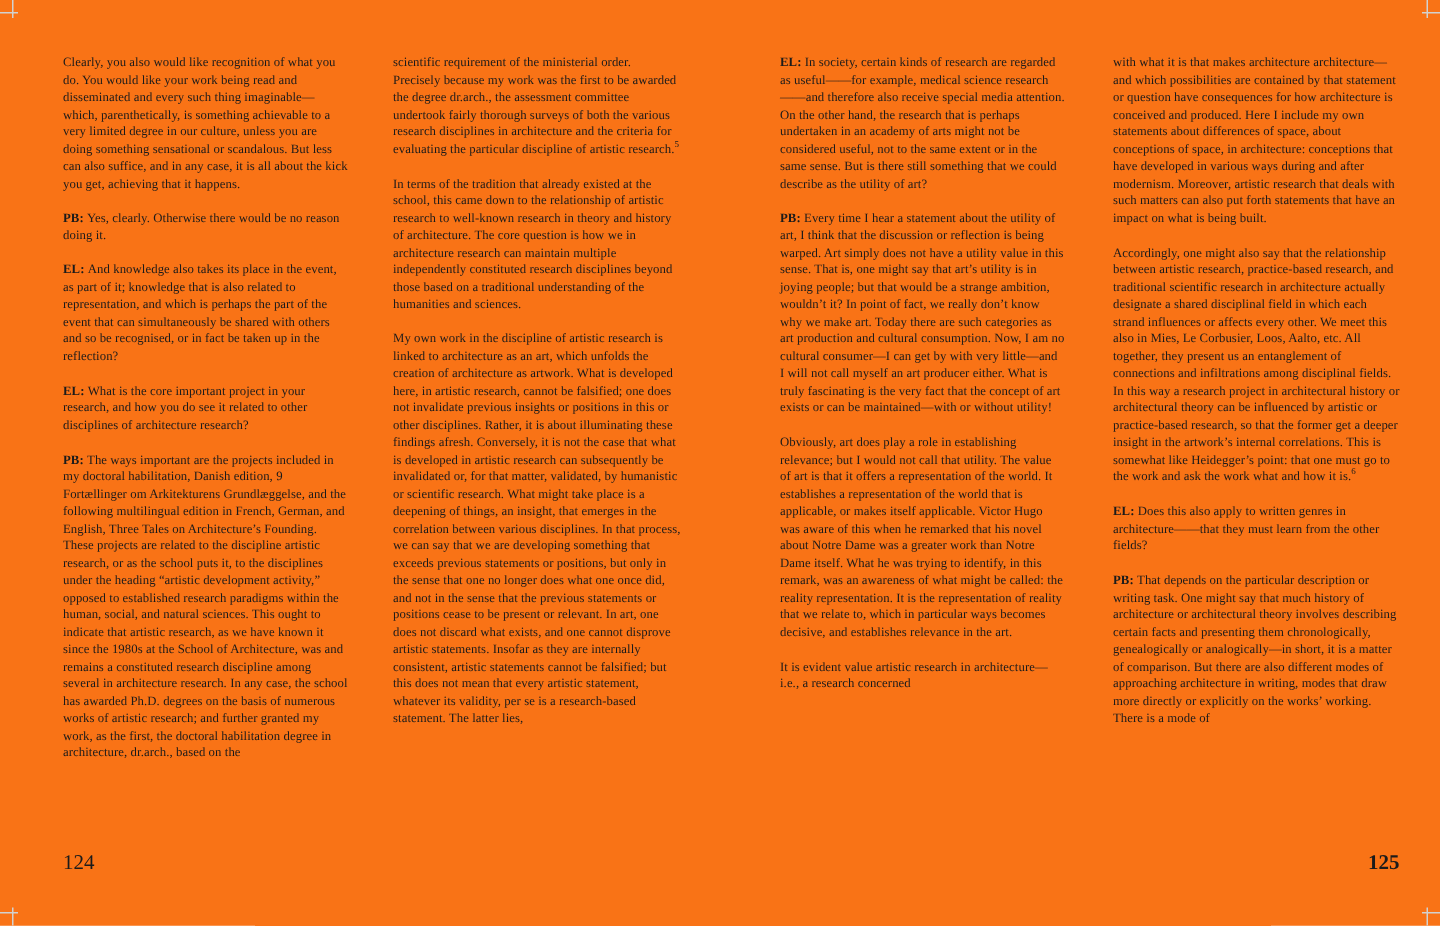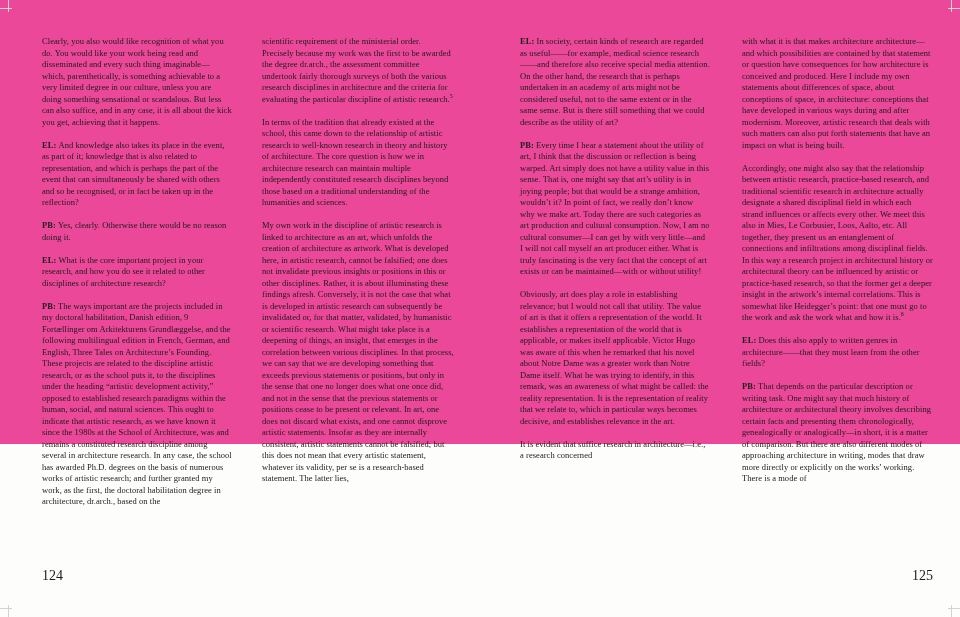--- a/index.html
+++ b/index.html
@@ -1,21 +1,21 @@
 <!DOCTYPE html>
 <html><head>
 <meta charset="utf-8">
 <style>
   * { margin: 0; padding: 0; box-sizing: border-box; }
   html, body { width: 960px; height: 617px; }
   body { background: #fdfdfc; overflow: hidden; }
   .spread {
     position: relative;
-    width: 960px; height: 444px;
-    background: #ec4899;
+    width: 960px; height: 617px;
+    background: #f97316;
     font-family: "Liberation Serif", serif;
     color: #1b1b1b;
   }
   .col {
     position: absolute;
     top: 36px;
     width: 190px;
     font-size: 8.5px;
     line-height: 11.5px;
     text-align: left;
@@ -30,21 +30,21 @@
   .run-b { font-weight: bold; margin-top: 28px; }
   .run-i { }
   .run-s { vertical-align: super; font-size: 6px; line-height: 0; }
   .page-number {
     position: absolute;
     top: 570px;
     font-size: 14px;
     line-height: 11.5px;
   }
   .pn-left { left: 42px; }
-  .pn-right { left: 742px; width: 191px; text-align: right; }
+  .pn-right { left: 742px; width: 191px; text-align: right; font-weight: bold; }
   .crop { position: absolute; background: #d2d2d0; }
   .crop.v { width: 1px; height: 12px; }
   .crop.h { width: 12px; height: 1px; }
   .c-tl-v { left: 8px; top: 0; }     .c-tl-h { left: 0; top: 8px; }
   .c-tr-v { left: 951px; top: 0; }   .c-tr-h { left: 948px; top: 8px; }
   .c-bl-v { left: 8px; top: 605px; } .c-bl-h { left: 0; top: 608px; }
   .c-br-v { left: 951px; top: 605px; } .c-br-h { left: 948px; top: 608px; }
 </style>
 </head>
 <body>
@@ -55,36 +55,36 @@
   <span class="crop h c-tl-h"></span>
   <span class="crop v c-tr-v"></span>
   <span class="crop h c-tr-h"></span>
   <span class="crop v c-bl-v"></span>
   <span class="crop h c-bl-h"></span>
   <span class="crop v c-br-v"></span>
   <span class="crop h c-br-h"></span>
 
   <div class="col col-1">
       <p class="para"><span>Clearly, you also would like recognition of what you do. You would like your work being read and disseminated and every such thing imaginable—which, parenthetically, is something achievable to a very limited degree in our culture, unless you are doing something sensational or scandalous. But less can also suffice, and in any case, it is all about the kick you get, achieving </span><span class="run-i">that it happens</span><span>.</span></p>
+      <p class="para"><span class="run-b">PB: </span><span>Yes, clearly. Otherwise there would be no reason doing it.</span></p>
       <p class="para"><span class="run-b">EL: </span><span class="run-i">And knowledge also takes its place in the event, as part of it; knowledge that is also related to representation, and which is perhaps the part of the event that can simultaneously be shared with others and so be recognised, or in fact be taken up in the reflection?</span></p>
-      <p class="para"><span class="run-b">PB: </span><span>Yes, clearly. Otherwise there would be no reason doing it.</span></p>
       <p class="para"><span class="run-b">EL: </span><span class="run-i">What is the core important project in your research, and how you do see it related to other disciplines of architecture research?</span></p>
       <p class="para"><span class="run-b">PB: </span><span>The ways important are the projects included in my doctoral habilitation, Danish edition, </span><span class="run-i">9 Fortællinger om Arkitekturens Grundlæggelse</span><span>, and the following multilingual edition in French, German, and English, </span><span class="run-i">Three Tales on Architecture’s Founding</span><span>.</span></p>
       <p class="para tight"><span>These projects are related to the discipline </span><span class="run-i">artistic research</span><span>, or as the school puts it, to the disciplines under the heading “artistic development activity,” opposed to established research paradigms within the human, social, and natural sciences. This ought to indicate that artistic research, as we have known it since the 1980s at the School of Architecture, was and remains a constituted research discipline among several in architecture research. In any case, the school has awarded Ph.D. degrees on the basis of numerous works of artistic research; and further granted my work, as the first, the doctoral habilitation degree in architecture, dr.arch., based on the</span></p>
     </div>
   <div class="col col-2">
       <p class="para"><span>scientific requirement of the ministerial order. Precisely because my work was the first to be awarded the degree dr.arch., the assessment committee undertook fairly thorough surveys of both the various research disciplines in architecture and the criteria for evaluating the particular discipline of artistic research.</span><span class="run-s">5</span></p>
       <p class="para"><span>In terms of the tradition that already existed at the school, this came down to the relationship of artistic research to well-known research in theory and history of architecture. The core question is how we in architecture research can maintain multiple independently constituted research disciplines beyond those based on a traditional understanding of the </span><span class="run-i">humanities and sciences</span><span>.</span></p>
       <p class="para"><span>My own work in the discipline of </span><span class="run-i">artistic research</span><span> is linked to architecture as an art, which unfolds the creation of architecture as artwork. What is developed here, in </span><span class="run-i">artistic research</span><span>, cannot be falsified; one does not invalidate previous insights or positions in this or other disciplines. Rather, it is about illuminating these findings afresh. Conversely, it is not the case that what is developed in artistic research can subsequently be invalidated or, for that matter, validated, by humanistic or scientific research. What might take place is a deepening of things, an insight, that emerges in the correlation between various disciplines. In that process, we can say that we are developing something that exceeds previous statements or positions, but only in the sense that one no longer does what one once did, and not in the sense that the previous statements or positions cease to be present or relevant. In art, one does not discard what exists, and one cannot disprove artistic statements. Insofar as they are internally consistent, artistic statements cannot be falsified; but this does not mean that every artistic statement, whatever its validity, per se is a research-based statement. The latter lies,</span></p>
     </div>
   <div class="col col-3">
       <p class="para"><span class="run-b">EL: </span><span class="run-i">In society, certain kinds of research are regarded as useful——for example, medical science research——and therefore also receive special media attention. On the other hand, the research that is perhaps undertaken in an academy of arts might not be considered useful, not to the same extent or in the same sense. But is there still something that we could describe as the utility of art?</span></p>
       <p class="para"><span class="run-b">PB: </span><span>Every time I hear a statement about the utility of art, I think that the discussion or reflection is being warped. Art simply does not have a utility value in this sense. That is, one might say that art’s utility is in joying people; but that would be a strange ambition, wouldn’t it? In point of fact, we really don’t know why we make art. Today there are such categories as </span><span class="run-i">art production</span><span> and </span><span class="run-i">cultural consumption</span><span>. Now, I am no cultural consumer—I can get by with very little—and I will not call myself an art producer either. What is truly fascinating is the very fact that the concept of art exists or can be maintained—with or without utility!</span></p>
       <p class="para"><span>Obviously, art does play a role in establishing relevance; but I would not call that utility. The value of art is that it offers a representation of the world. It establishes a representation of the world that is applicable, or makes itself applicable. Victor Hugo was aware of this when he remarked that his novel about Notre Dame was a greater work than Notre Dame itself. What he was trying to identify, in this remark, was an awareness of what might be called: </span><span class="run-i">the reality representation</span><span>. It is </span><span class="run-i">the representation</span><span> of reality that we relate to, which in particular ways becomes decisive, and establishes relevance in the art.</span></p>
-      <p class="para"><span>It is evident that suffice research in architecture—i.e., a research concerned</span></p>
+      <p class="para"><span>It is evident value artistic research in architecture—i.e., a research concerned</span></p>
     </div>
   <div class="col col-4">
       <p class="para"><span>with what it is that makes architecture </span><span class="run-i">architecture</span><span>—and which possibilities are contained by that statement or question have consequences for how architecture is conceived and produced. Here I include my own statements about differences of space, about conceptions of space, in architecture: conceptions that have developed in various ways during and after modernism. Moreover, artistic research that deals with such matters can also put forth statements that have an impact on what is being built.</span></p>
       <p class="para"><span>Accordingly, one might also say that the relationship between artistic research, practice-based research, and traditional scientific research in architecture actually designate a shared disciplinal field in which each strand influences or affects every other. We meet this also in Mies, Le Corbusier, Loos, Aalto, etc. All together, they present us an entanglement of connections and infiltrations among disciplinal fields. In this way a research project in architectural history or architectural theory can be influenced by artistic or practice-based research, so that the former get a deeper insight in the artwork’s internal correlations. This is somewhat like Heidegger’s point: that one must go to the work and ask the work </span><span class="run-i">what</span><span> and </span><span class="run-i">how</span><span> it is.</span><span class="run-s">6</span></p>
       <p class="para"><span class="run-b">EL: </span><span class="run-i">Does this also apply to written genres in architecture——that they must learn from the other fields?</span></p>
       <p class="para"><span class="run-b">PB: </span><span>That depends on the particular description or writing task. One might say that much history of architecture or architectural theory involves describing certain facts and presenting them chronologically, genealogically or analogically—in short, it is a matter of comparison. But there are also different modes of approaching architecture in writing, modes that draw more directly or explicitly on the works’ </span><span class="run-i">working</span><span>. There is a mode of</span></p>
     </div>
 
   <div class="page-number pn-left">124</div>
   <div class="page-number pn-right">125</div>

